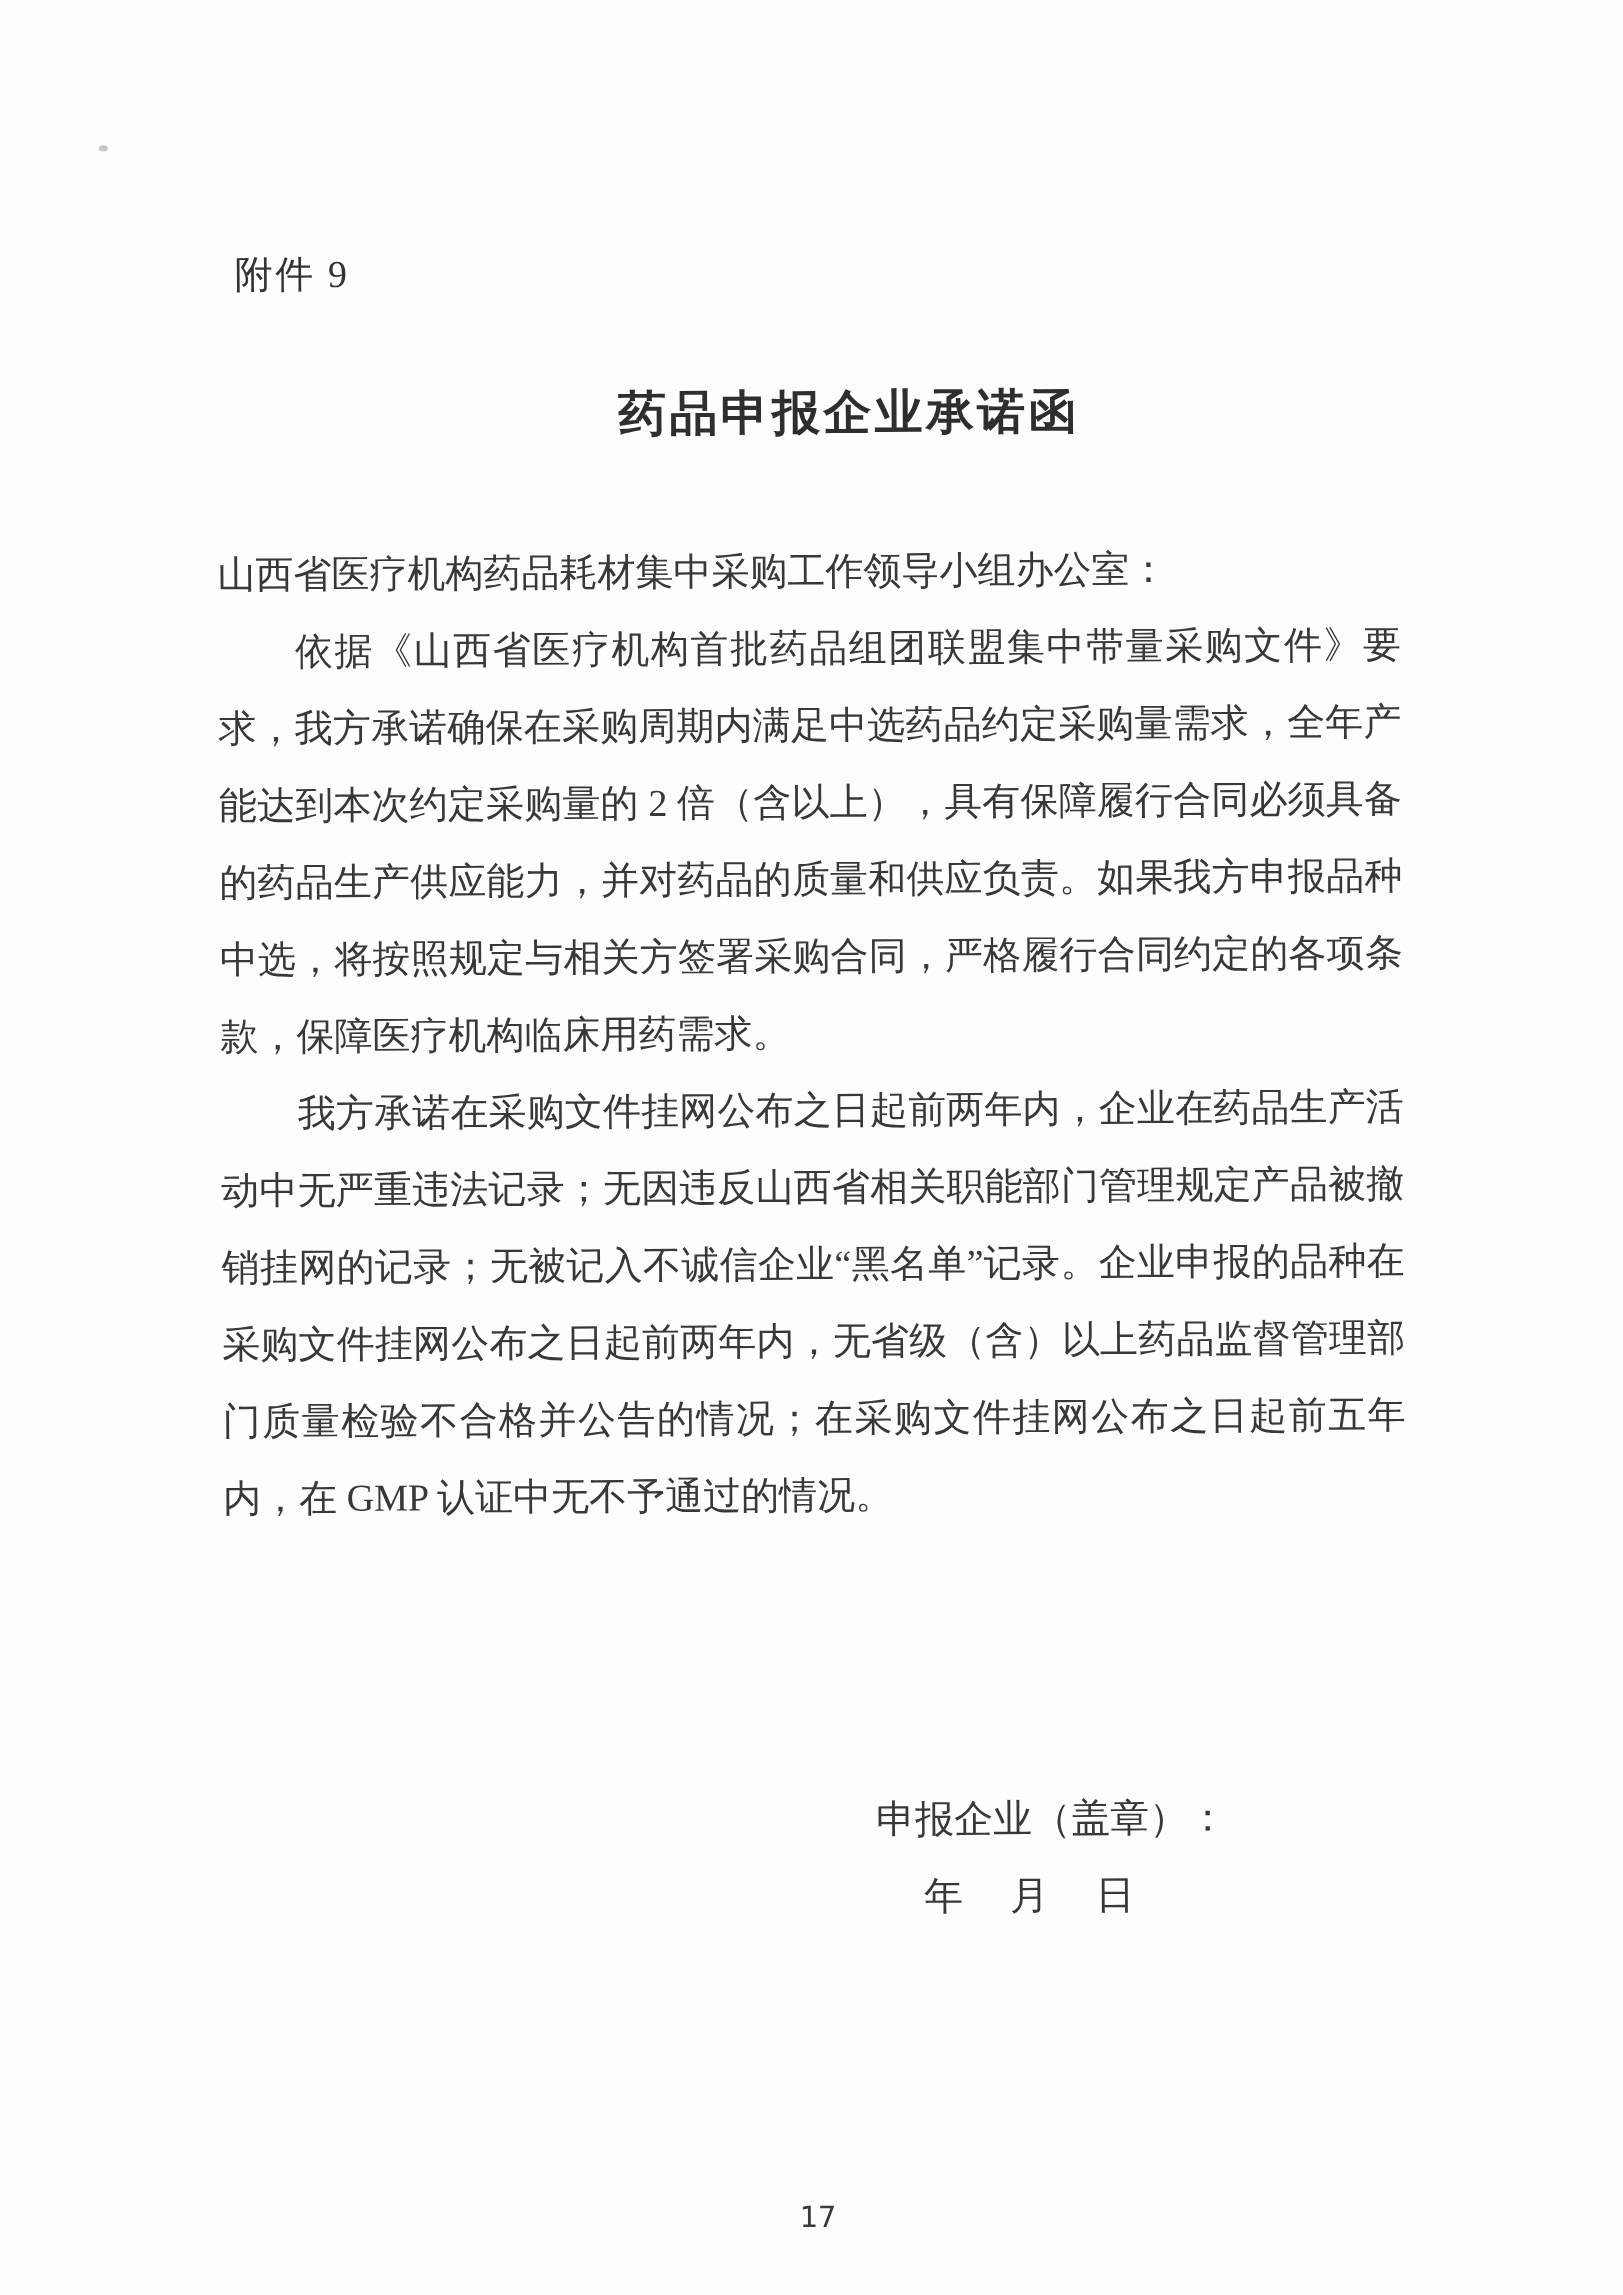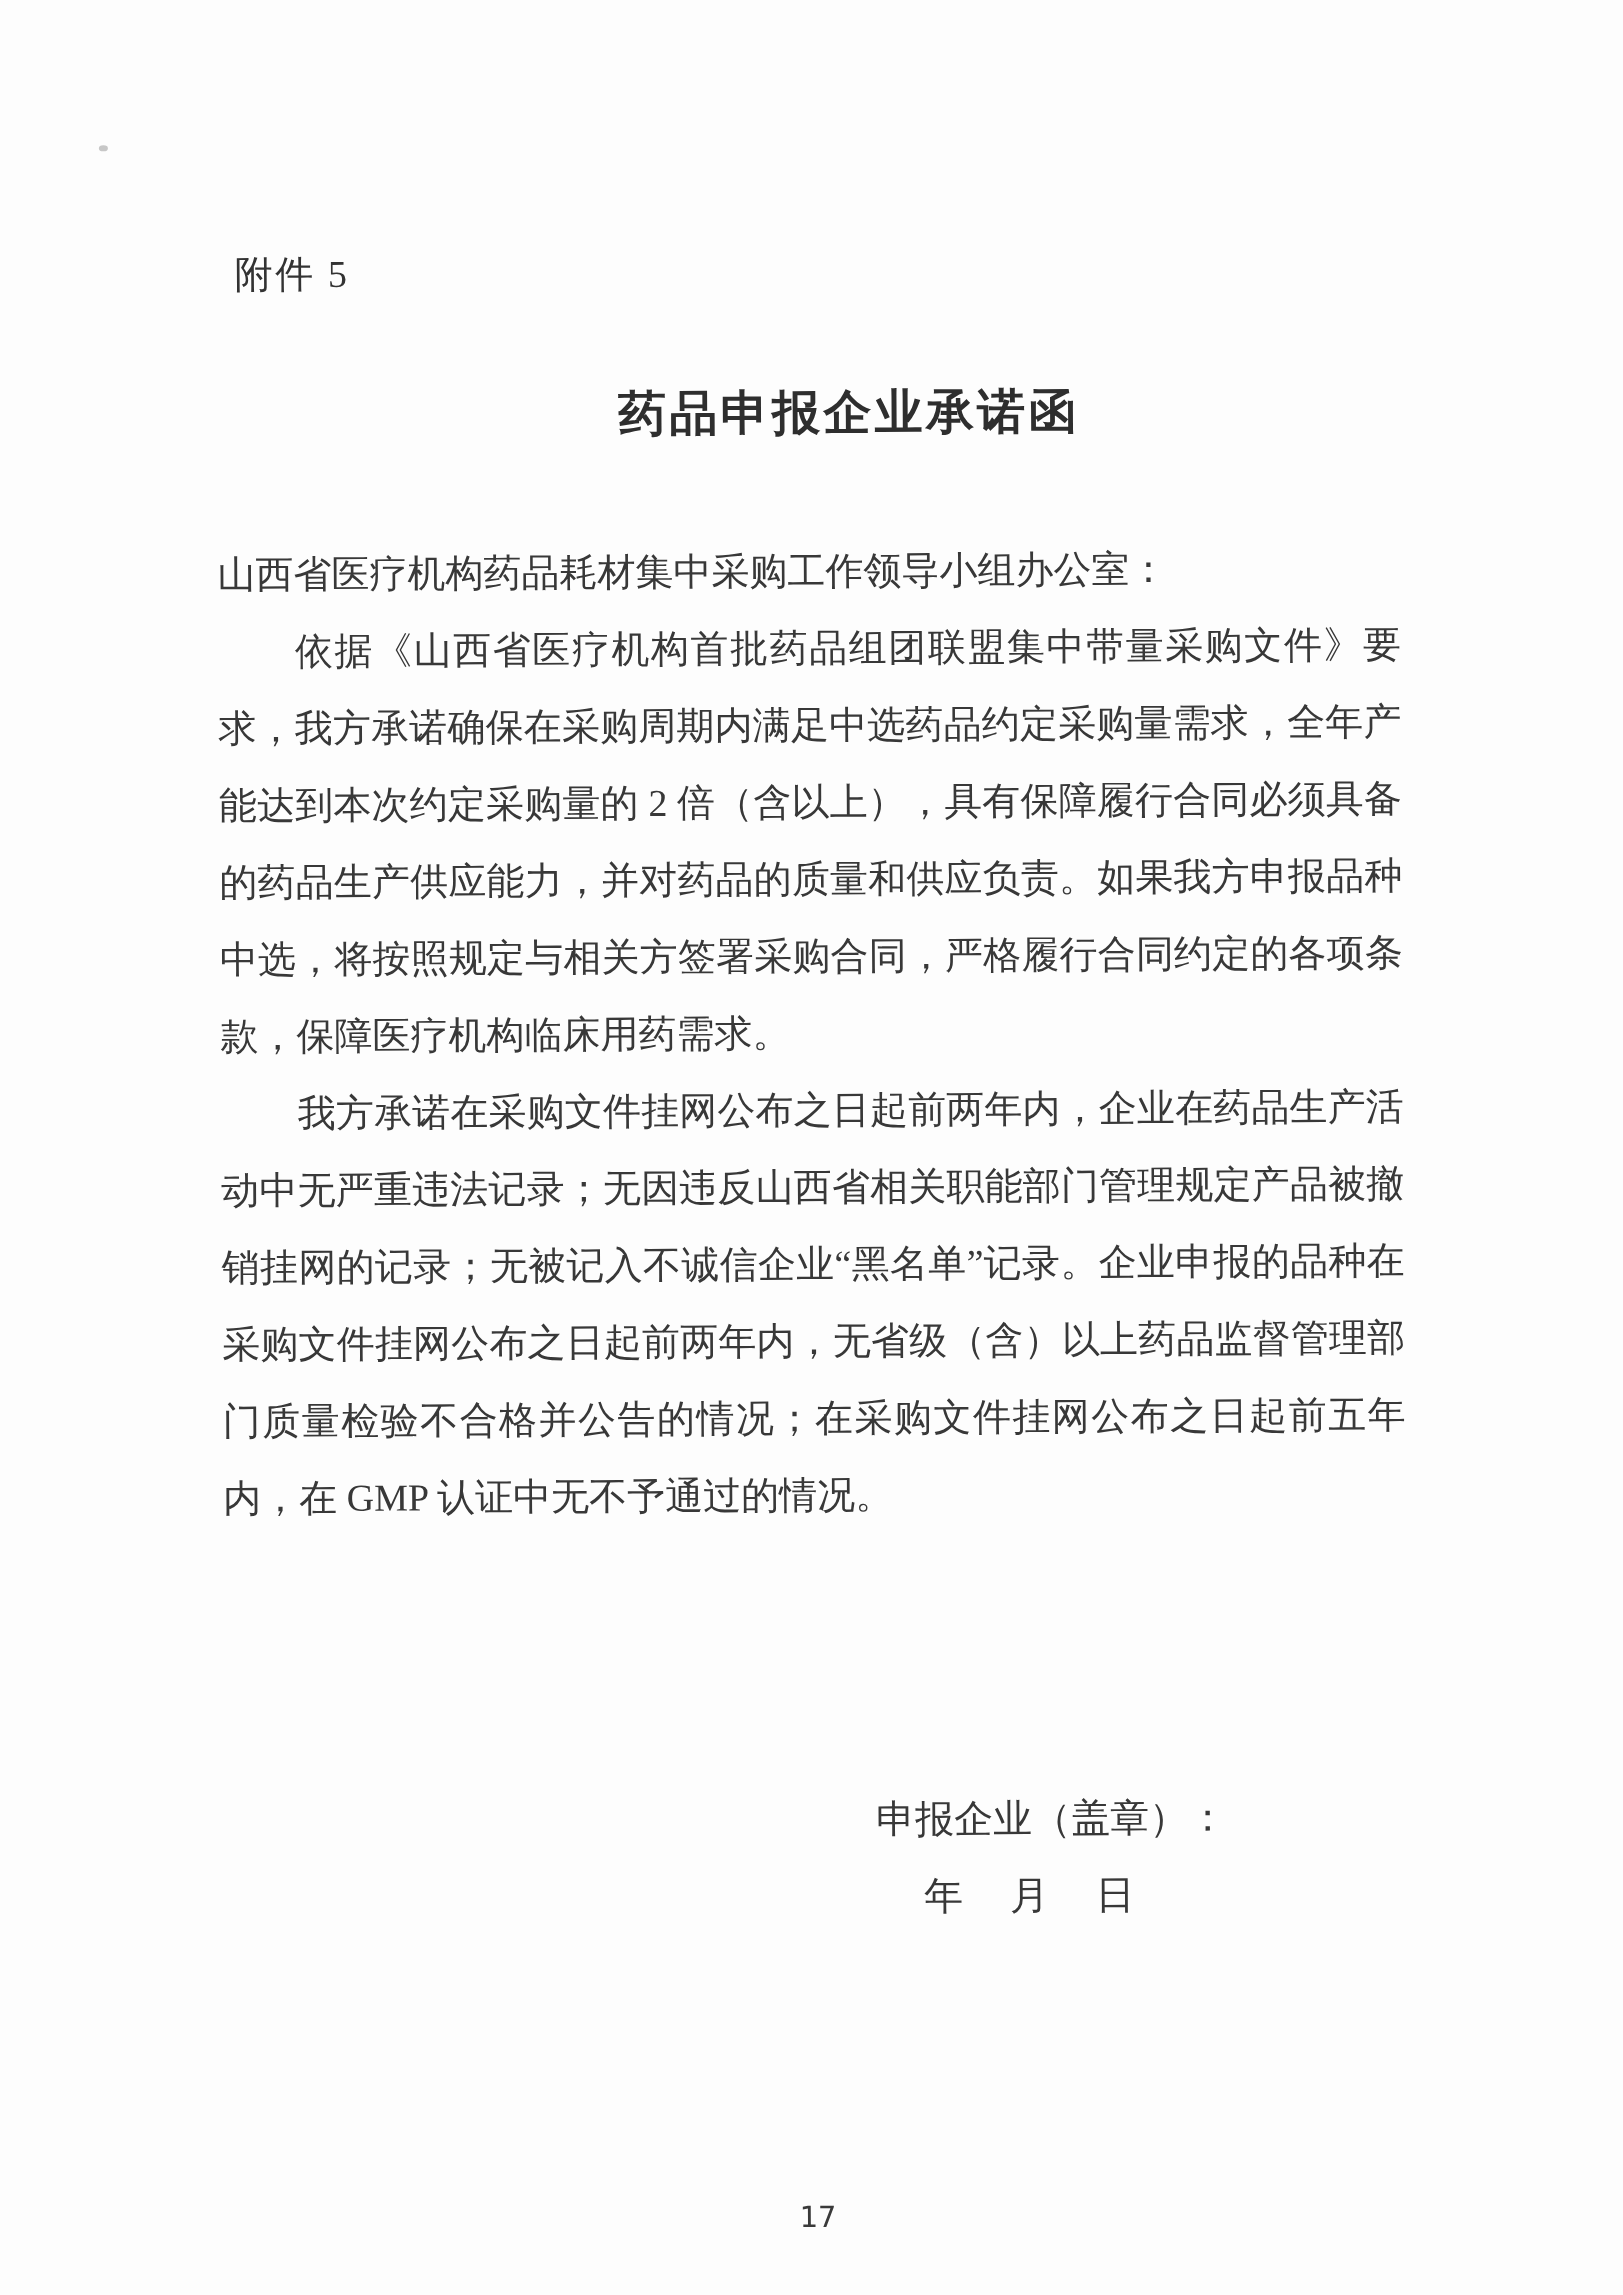--- a/index.html
+++ b/index.html
@@ -87,21 +87,21 @@
     font-family: "DejaVu Sans", sans-serif;
   }
 </style>
 </head>
 <body>
 
 <div class="page">
   <div class="tilt">
     <div class="artifact-dot"></div>
 
-    <div class="attachment">附件 5</div>
+    <div class="attachment">附件 9</div>
 
     <h1 class="doc-title">药品申报企业承诺函</h1>
 
     <div class="body-text">
       <p class="salutation">山西省医疗机构药品耗材集中采购工作领导小组办公室：</p>
       <p class="para">依据《山西省医疗机构首批药品组团联盟集中带量采购文件》要求，我方承诺确保在采购周期内满足中选药品约定采购量需求，全年产能达到本次约定采购量的 2 倍（含以上），具有保障履行合同必须具备的药品生产供应能力，并对药品的质量和供应负责。如果我方申报品种中选，将按照规定与相关方签署采购合同，严格履行合同约定的各项条款，保障医疗机构临床用药需求。</p>
       <p class="para">我方承诺在采购文件挂网公布之日起前两年内，企业在药品生产活动中无严重违法记录；无因违反山西省相关职能部门管理规定产品被撤销挂网的记录；无被记入不诚信企业“黑名单”记录。企业申报的品种在采购文件挂网公布之日起前两年内，无省级（含）以上药品监督管理部门质量检验不合格并公告的情况；在采购文件挂网公布之日起前五年内，在 GMP 认证中无不予通过的情况。</p>
     </div>
 
     <div class="signature">

